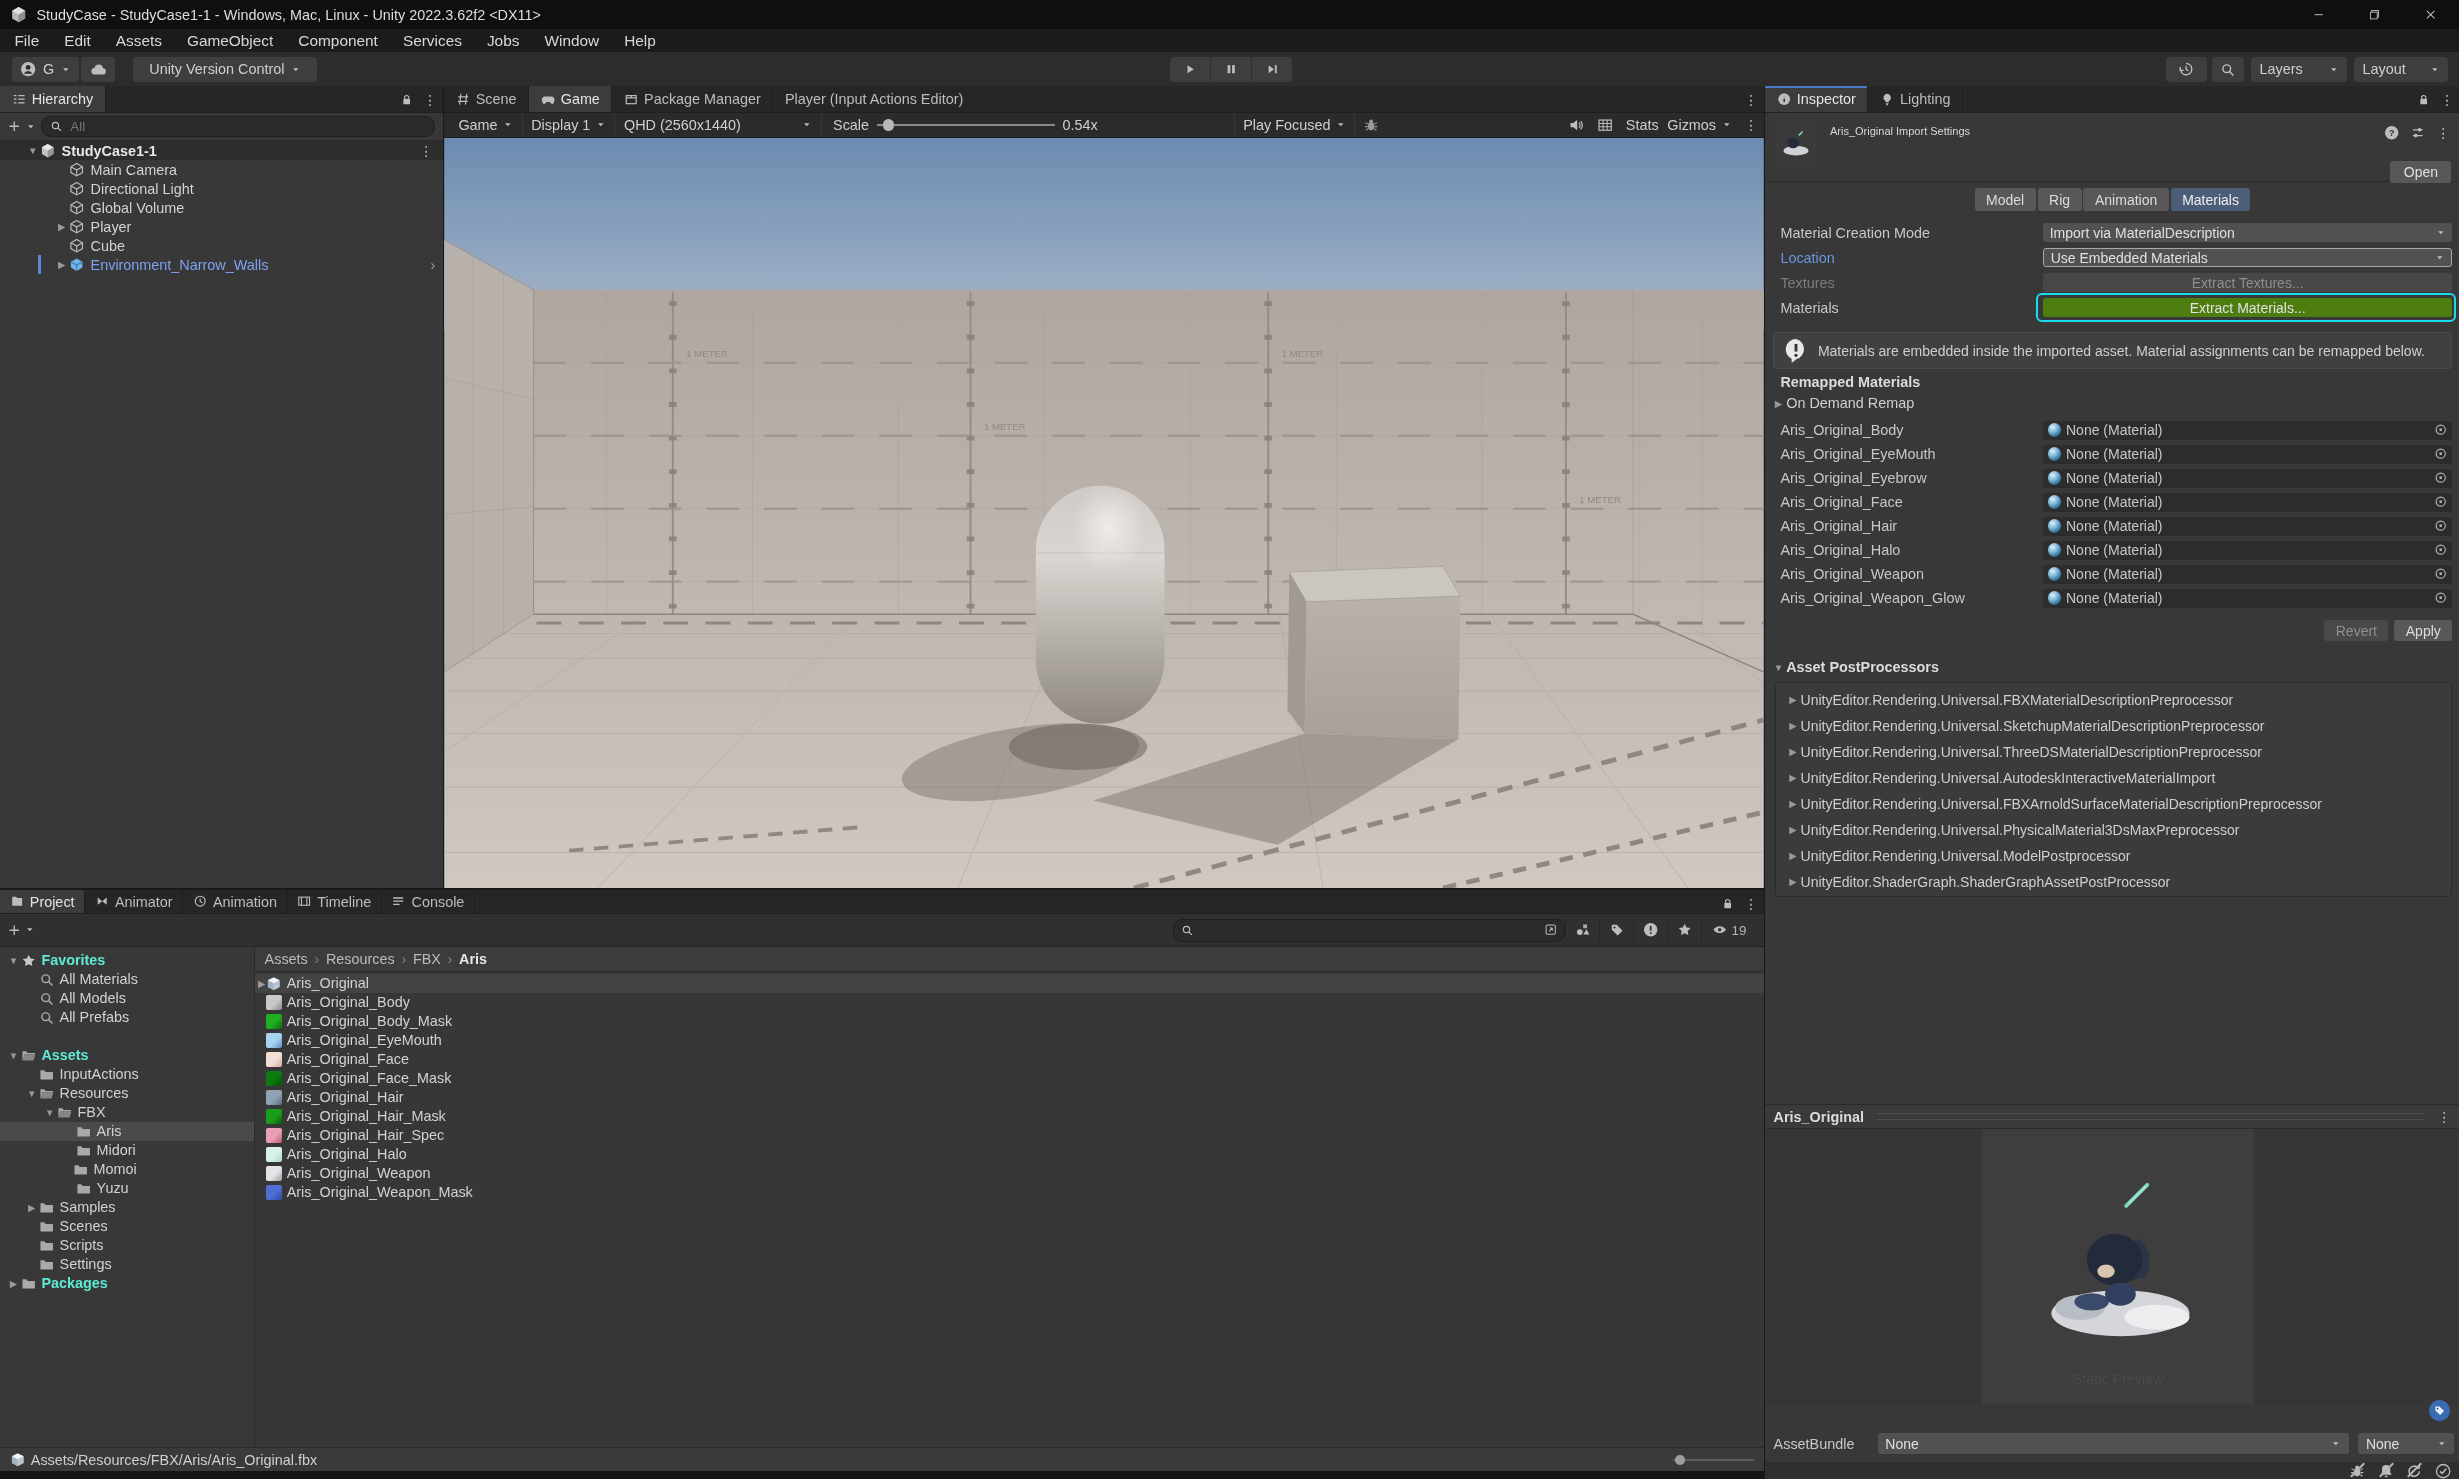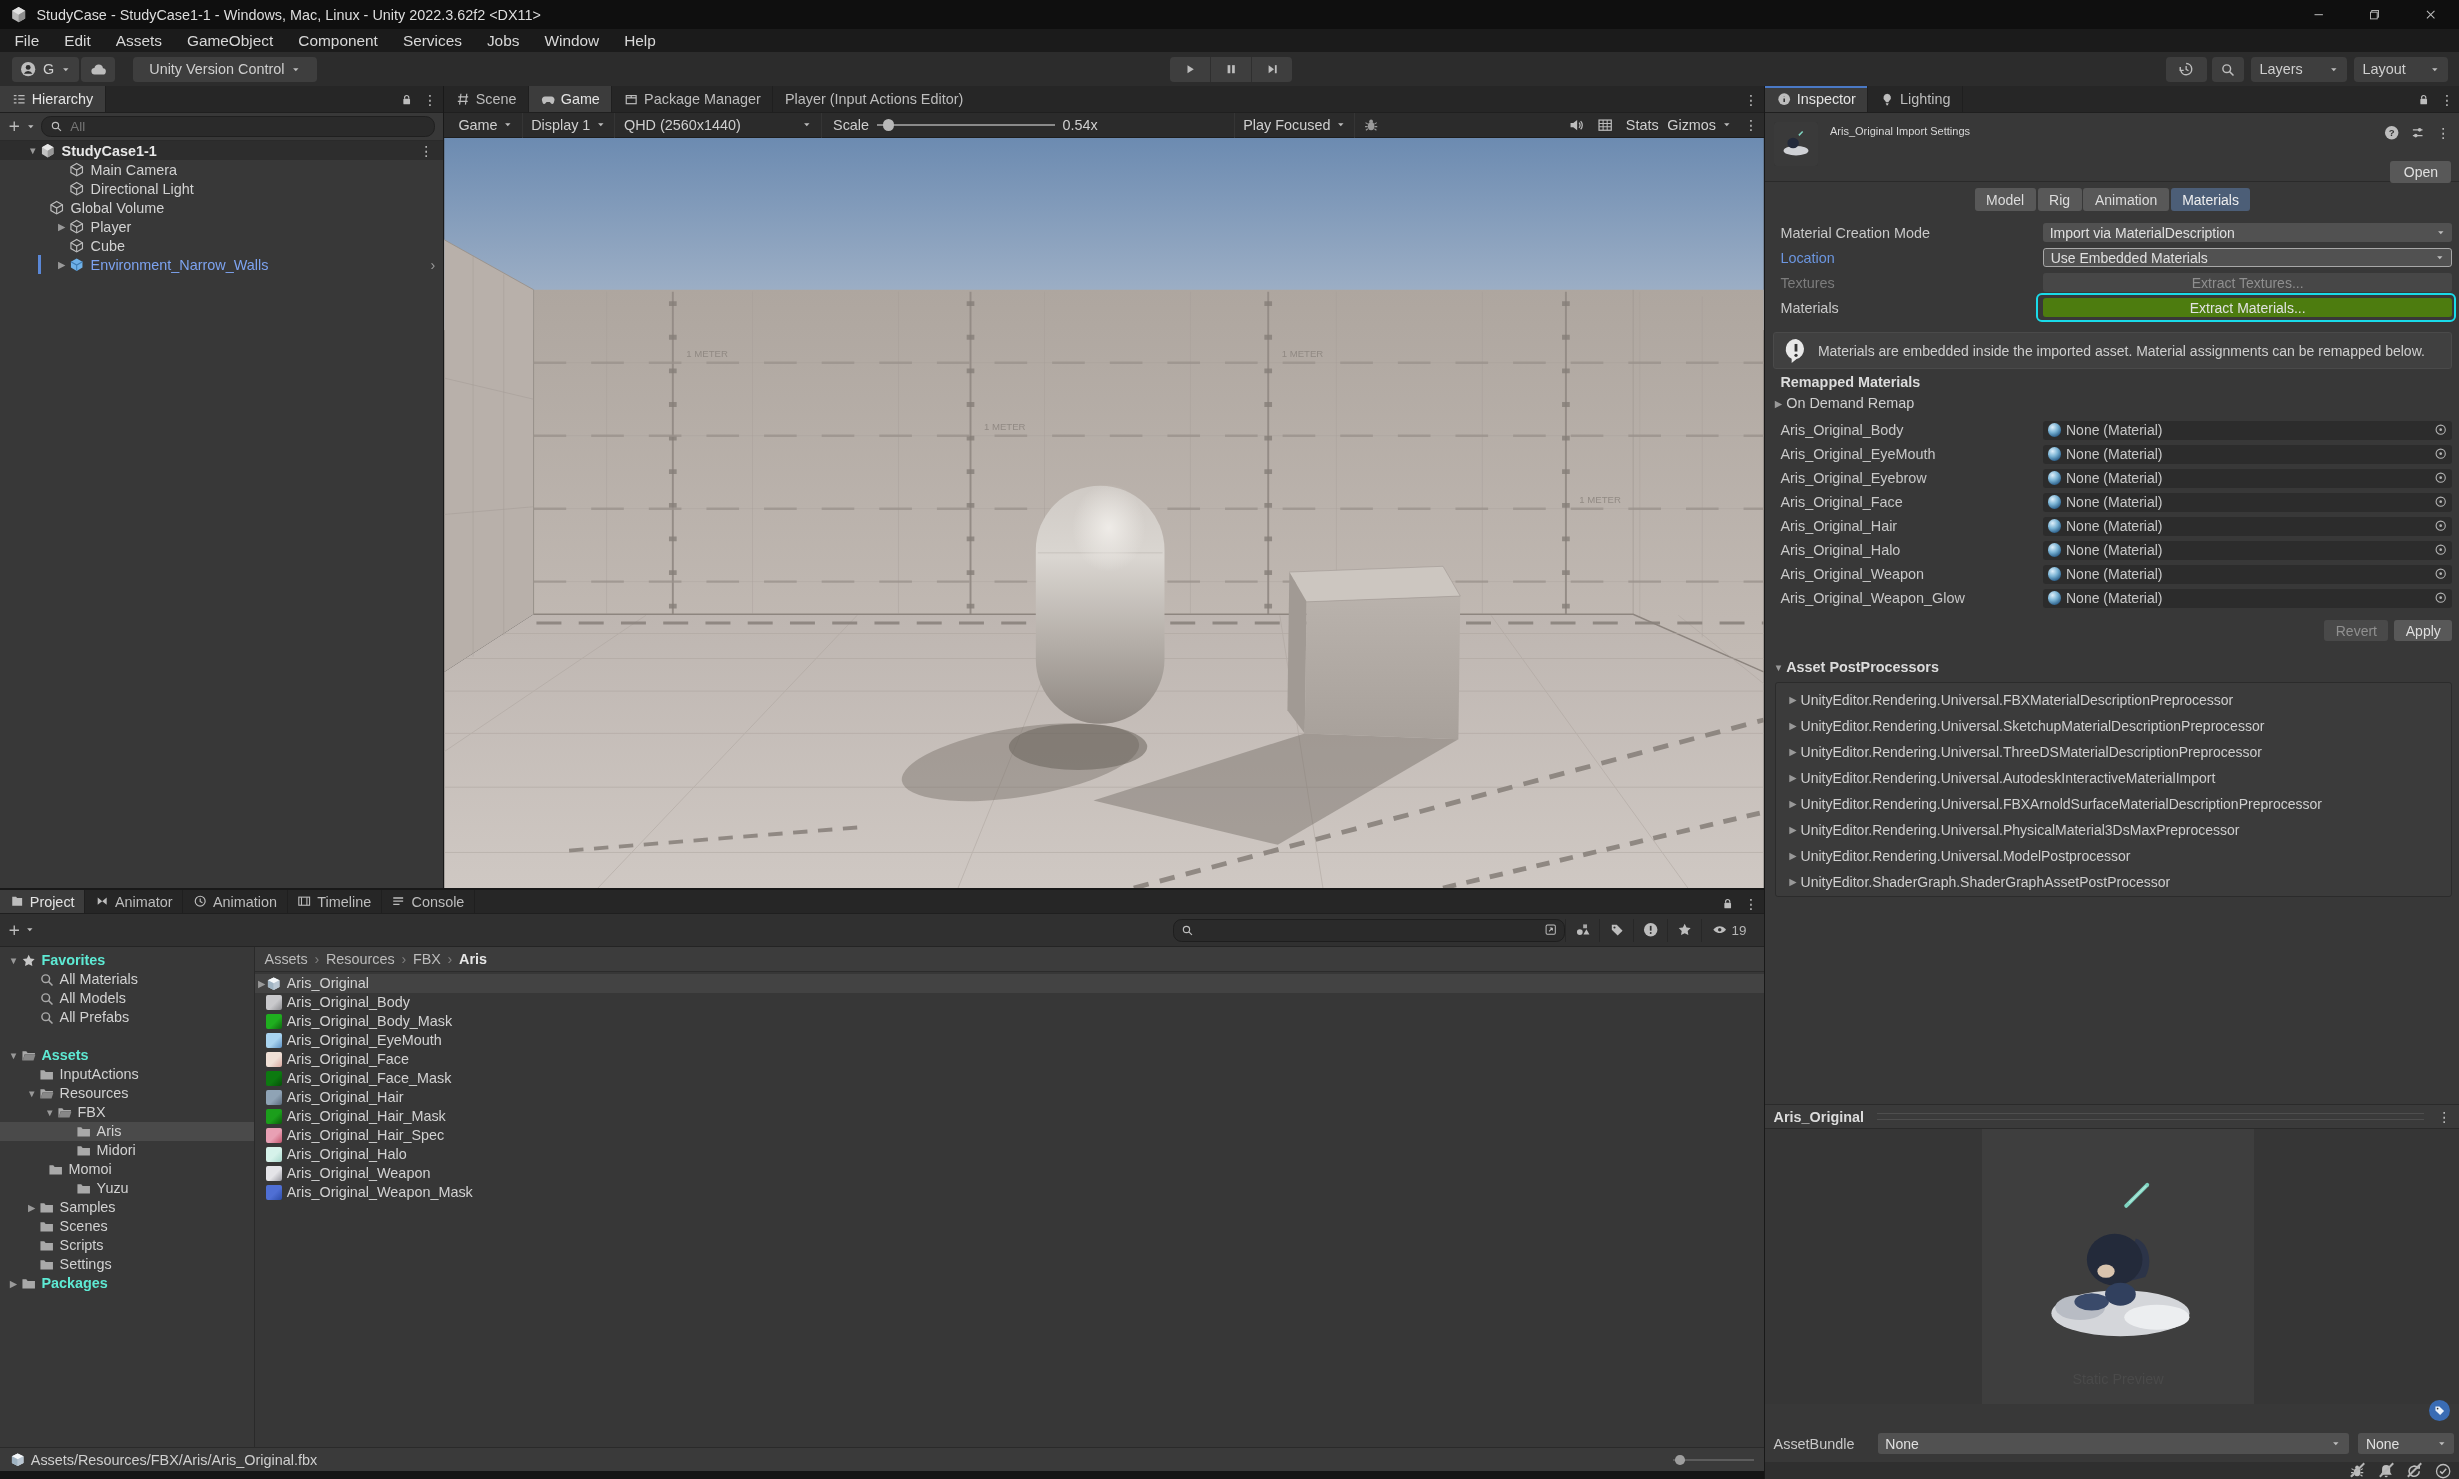--- a/index.html
+++ b/index.html
@@ -331,21 +331,21 @@
       <div class="hrow" style="padding-left:54px">
         <span class="fold"></span>
         <span class="icon" style="width:15.4px;height:15.4px;">
           <svg viewBox="0 0 16 16">
             <path d="M8 1.5L14 5v6L8 14.5 2 11V5z" fill="none" stroke="currentColor" stroke-width="1.2"></path>
             <path d="M2 5l6 3.4L14 5M8 8.4v6" fill="none" stroke="currentColor" stroke-width="1.2"></path>
           </svg>
         </span>
         <span class="nm" style="">Directional Light</span>
       </div>
-      <div class="hrow" style="padding-left:34px">
+      <div class="hrow" style="padding-left:54px">
         <span class="fold"></span>
         <span class="icon" style="width:15.4px;height:15.4px;">
           <svg viewBox="0 0 16 16">
             <path d="M8 1.5L14 5v6L8 14.5 2 11V5z" fill="none" stroke="currentColor" stroke-width="1.2"></path>
             <path d="M2 5l6 3.4L14 5M8 8.4v6" fill="none" stroke="currentColor" stroke-width="1.2"></path>
           </svg>
         </span>
         <span class="nm" style="">Global Volume</span>
       </div>
       <div class="hrow" style="padding-left:54px">
@@ -774,21 +774,21 @@
         </div>
         <div class="prow" style="padding-left:61px">
           <span class="fold"></span>
           <span class="icon" style="width:15.4px;height:15.4px;color:#a9a9a9">
             <svg viewBox="0 0 16 16">
               <path d="M1.5 3.5h4l1.4 1.6h7.6v8H1.5z" fill="currentColor"></path>
             </svg>
           </span>
           <span class="nm">Midori</span>
         </div>
-        <div class="prow" style="padding-left:33px">
+        <div class="prow" style="padding-left:58px">
           <span class="fold"></span>
           <span class="icon" style="width:15.4px;height:15.4px;color:#a9a9a9">
             <svg viewBox="0 0 16 16">
               <path d="M1.5 3.5h4l1.4 1.6h7.6v8H1.5z" fill="currentColor"></path>
             </svg>
           </span>
           <span class="nm">Momoi</span>
         </div>
         <div class="prow" style="padding-left:61px">
           <span class="fold"></span>

